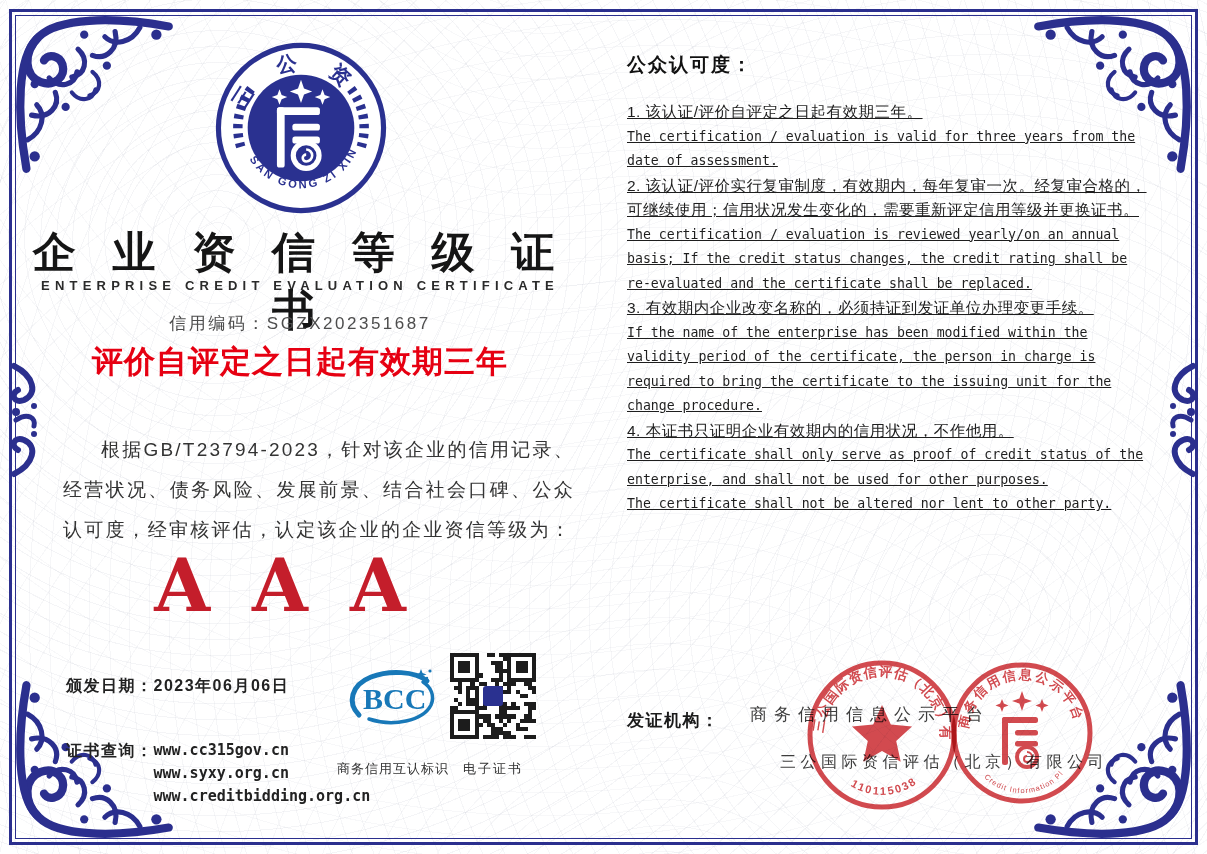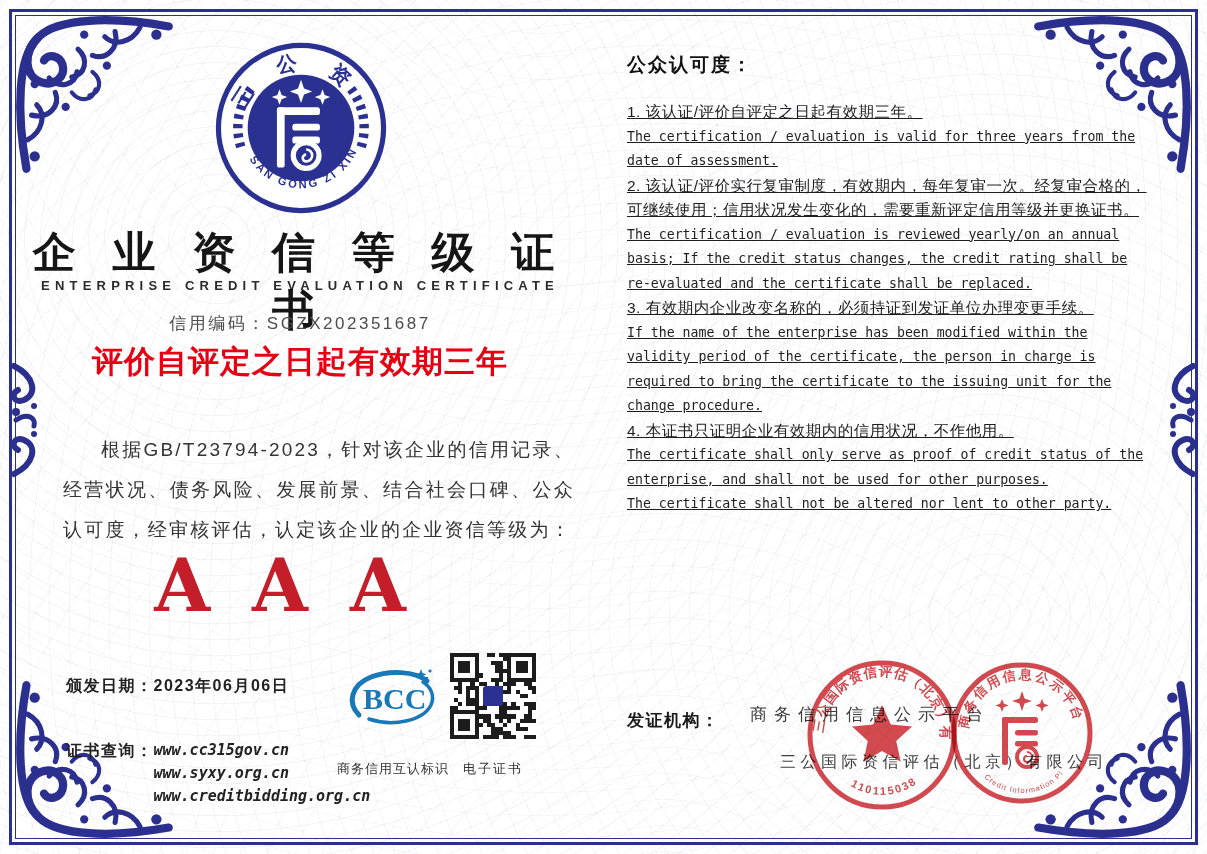--- a/index.html
+++ b/index.html
@@ -39,21 +39,21 @@
   .credit-code{left:0;top:312px;width:600px;text-align:center;font-size:17px;color:#4d4d4d;letter-spacing:2.5px;}
   .company{left:0;top:341px;width:600px;text-align:center;font-size:31px;font-weight:800;color:#e60012;letter-spacing:1px;}
   .uscc{left:0;top:401px;width:600px;text-align:center;font-size:15px;color:#8b8b8b;letter-spacing:1.8px;}
   .statement{left:63px;top:430px;width:512px;font-size:19px;color:#333;line-height:40px;
     letter-spacing:2.2px;text-indent:2em;text-align:justify;}
   .rating{left:0px;top:543px;width:560px;text-align:center;font-size:72px;font-weight:700;color:#c41e2b;
     letter-spacing:42px;text-indent:42px;font-family:"DejaVu Serif","Liberation Serif",serif;}
   .date-row{left:66px;font-size:16px;font-weight:700;color:#222;letter-spacing:1.5px;}
   .date-row .val{font-weight:700;}
   .query-row{left:66px;top:741px;font-size:16px;font-weight:700;color:#222;letter-spacing:1.5px;display:flex;}
-  .urls{font-family:"DejaVu Sans Mono","Liberation Mono",monospace;font-weight:600;letter-spacing:0;font-style:italic;}
+  .urls{font-family:"DejaVu Sans Mono","Liberation Mono",monospace;font-weight:600;letter-spacing:0;}
   .urls div{margin-bottom:5px;font-size:15px;color:#222;}
   #bcc-logo{left:345px;top:663px;width:96px;height:68px;}
   .bcc-label{left:330px;top:760px;width:126px;text-align:center;font-size:13px;color:#333;letter-spacing:1px;}
   #qr{left:450px;top:653px;width:86px;height:86px;background:#fff;}
   #qr .cell{position:absolute;background:#1c1c1c;}
   #qr .blue{position:absolute;background:#2a3190;}
   .qr-label{left:448px;top:760px;width:90px;text-align:center;font-size:13px;color:#333;letter-spacing:2px;}
 
   
   .instr-head{left:627px;top:52px;font-size:19px;font-weight:700;color:#111;letter-spacing:2px;}

